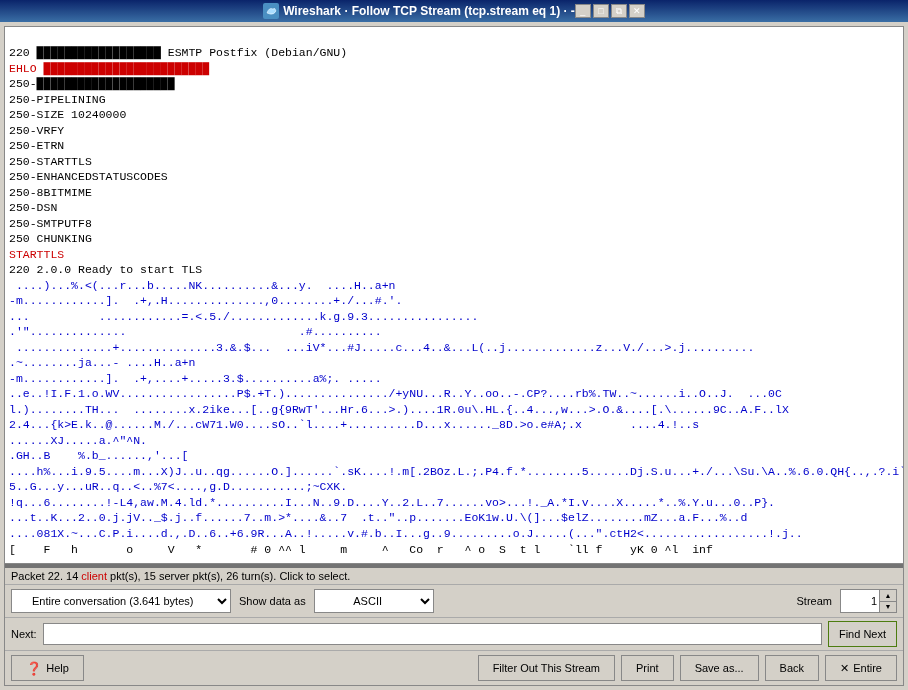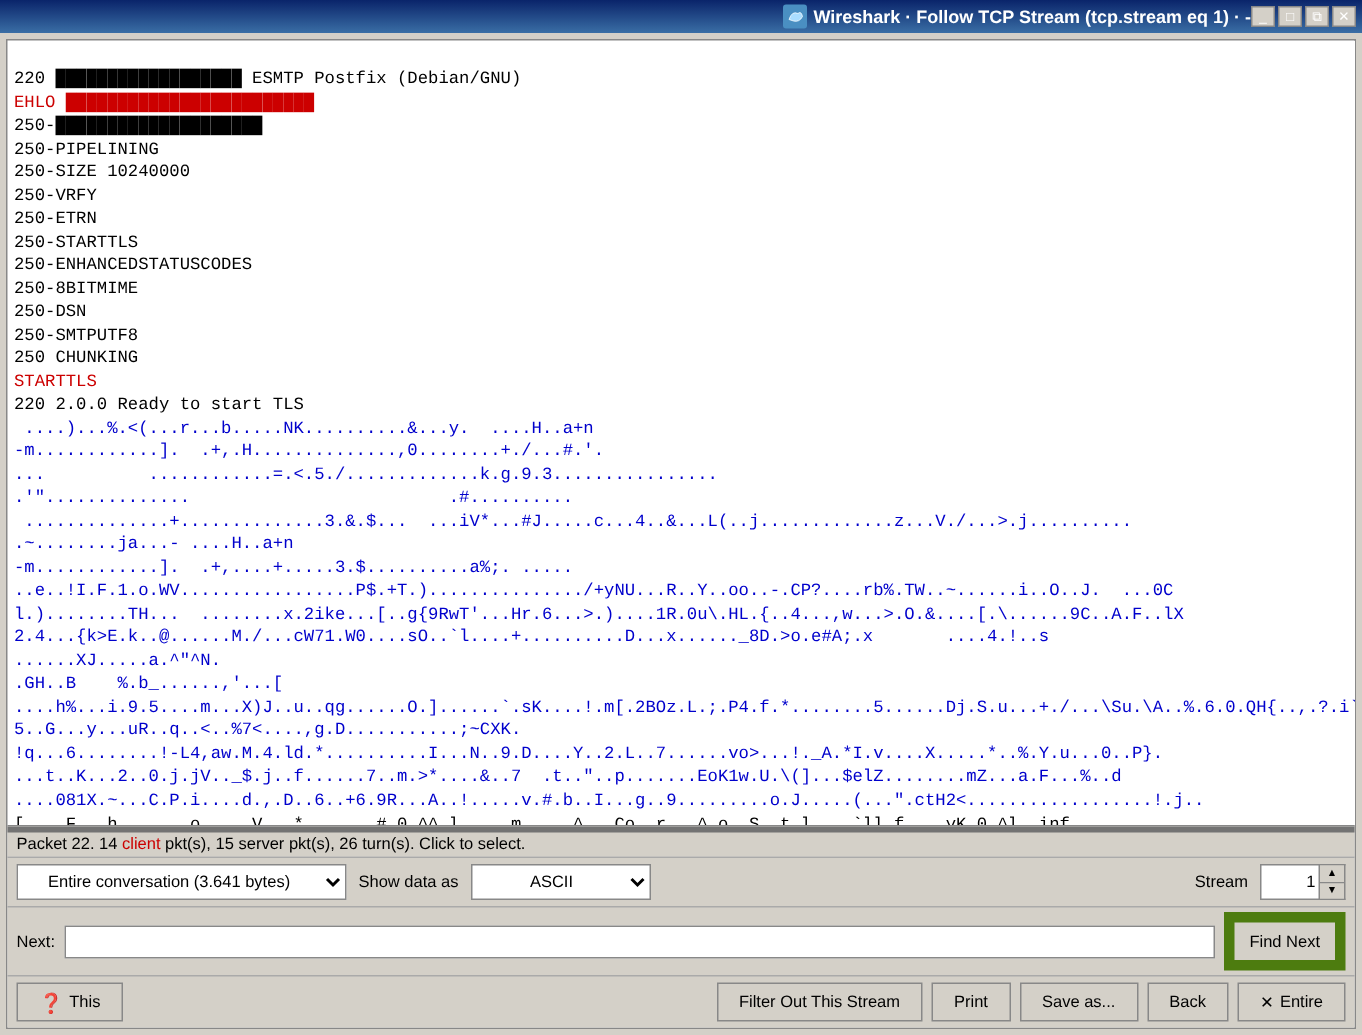--- a/index.html
+++ b/index.html
@@ -13,21 +13,21 @@
     }
 
     
     #titlebar {
       background: linear-gradient(to bottom, #0a246a, #3a6ea5);
       color: white;
       height: 22px;
       display: flex;
       align-items: center;
       padding: 0 4px;
-      justify-content: flex-end;
+      justify-content: center;
       user-select: none;
     }
     #titlebar-left {
       display: flex;
       align-items: center;
       gap: 4px;
     }
     #titlebar-title {
       font-family: Arial, sans-serif;
       font-size: 12px;
@@ -178,26 +178,26 @@
     }
     #find-input {
       flex: 1;
       height: 22px;
       border: 1px solid #888;
       padding: 0 4px;
       font-size: 11px;
       background: white;
     }
     #find-next-btn {
-      height: 39px;
+      height: 26px;
       padding: 0 10px;
       font-family: Arial, sans-serif;
       font-size: 11px;
       background: #d4d0c8;
-      border: 7px solid #4d7c0f;
+      border: 1px solid #4d7c0f;
       cursor: pointer;
       white-space: nowrap;
     }
 
     
     #buttons-row {
       display: flex;
       align-items: center;
       padding: 4px 6px;
       gap: 6px;
@@ -275,21 +275,21 @@
 
   <div id="controls-row2">
     <label id="find-label">Next:</label>
     <input id="find-input" type="text" style="">
     <button id="find-next-btn">Find Next</button>
   </div>
 
   <div id="buttons-row">
     <button class="bottom-btn" id="help-btn">
       <span style="color:red;font-size:13px;">❓</span>
-      <span>This</span>
+      <span>Help</span>
     </button>
     <button class="bottom-btn" id="filter-btn" style="margin-left:auto;">Filter Out This Stream</button>
     <button class="bottom-btn">Print</button>
     <button class="bottom-btn">Save as...</button>
     <button class="bottom-btn">Back</button>
     <button class="bottom-btn">
       <span>✕</span>
       <span style=""> Entire</span>
     </button>
   </div>

